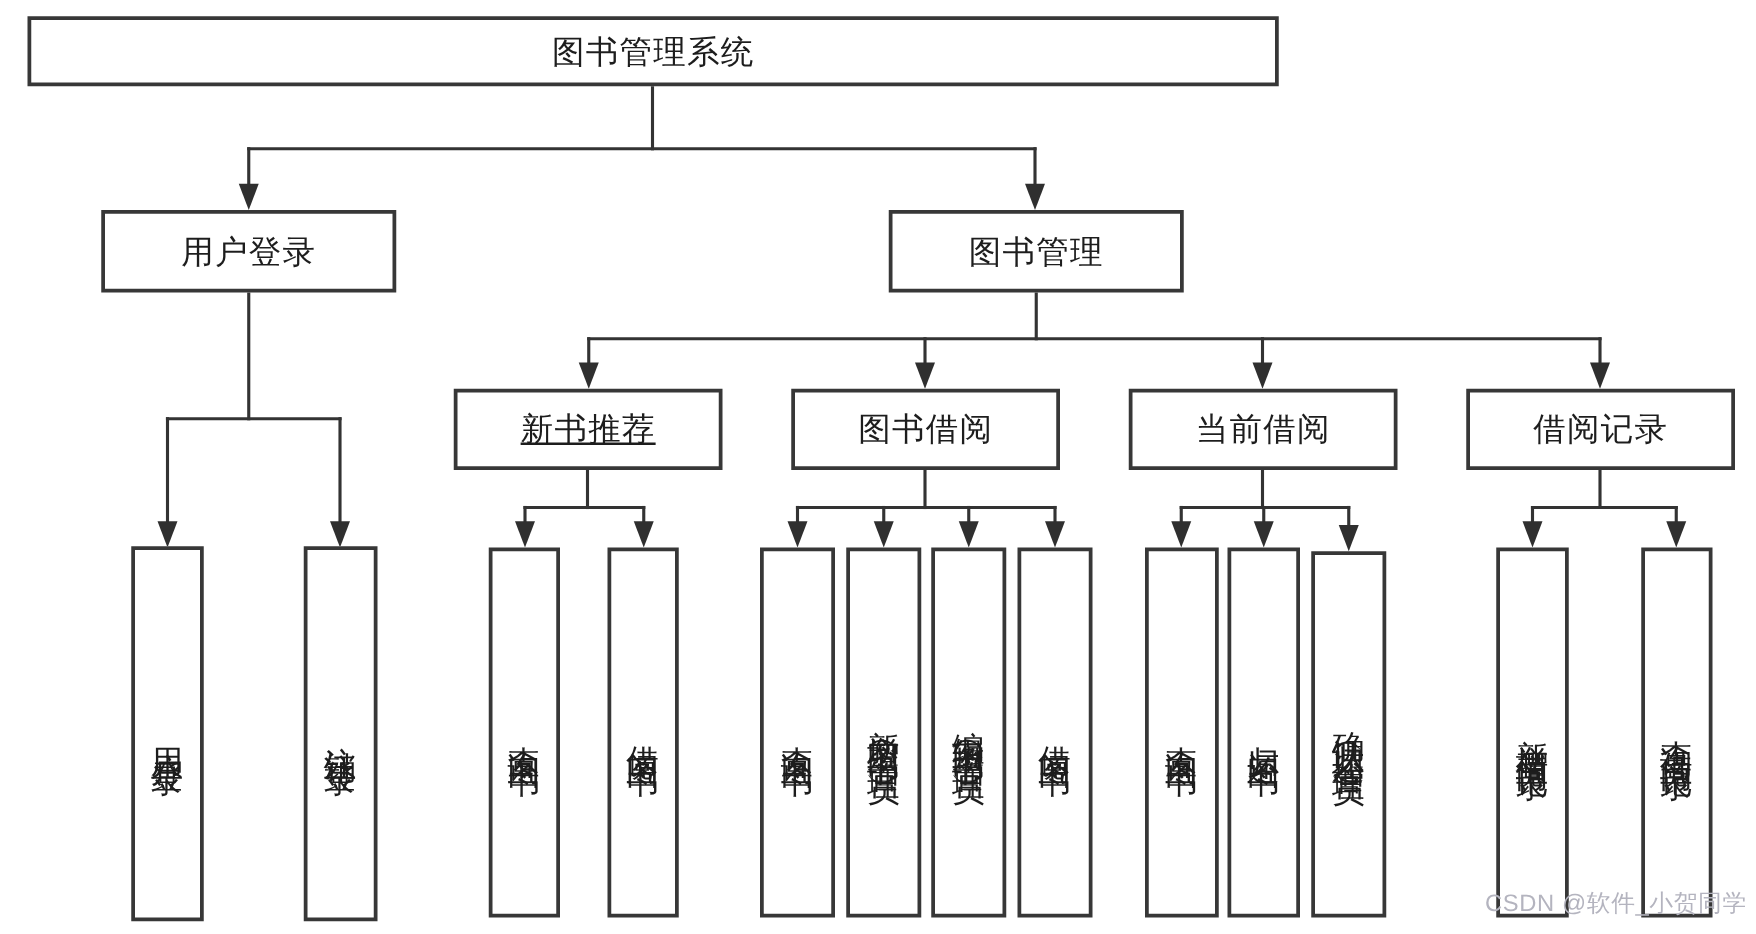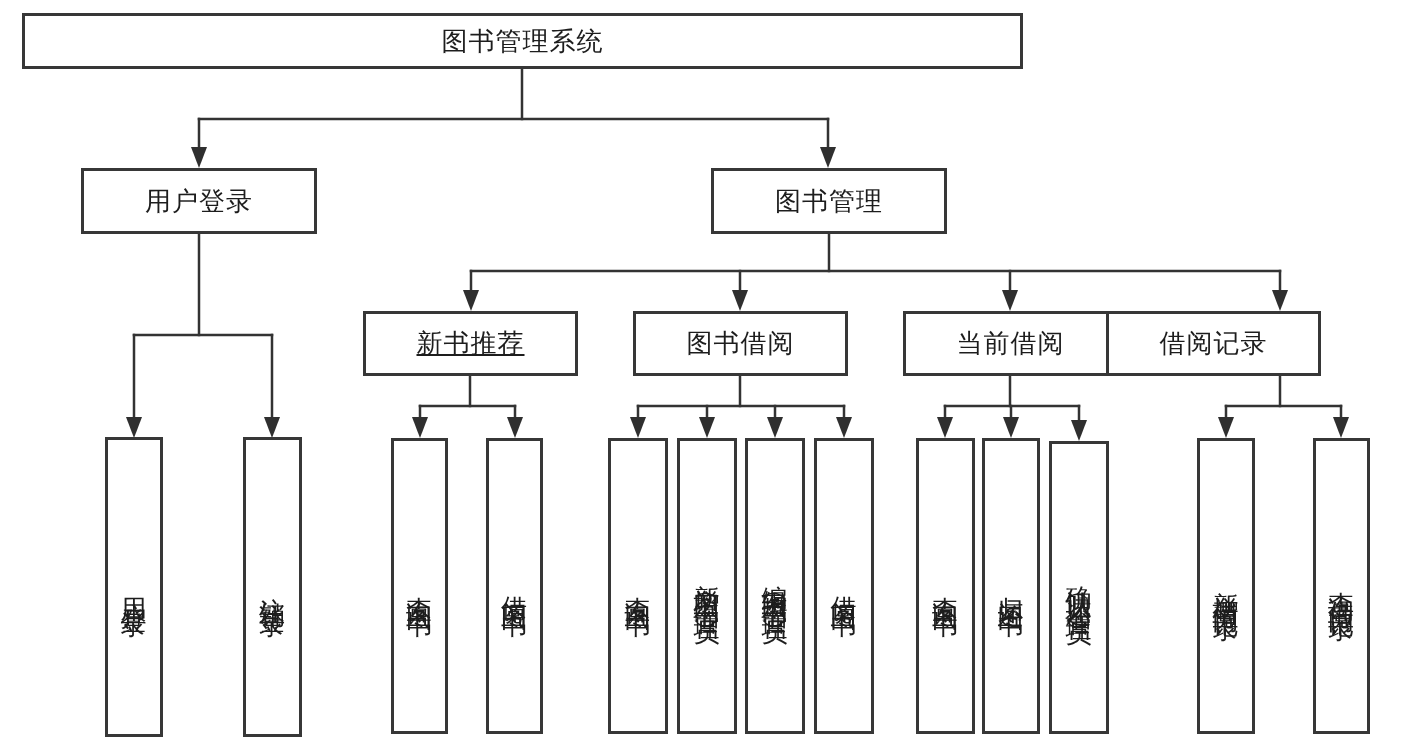--- a/index.html
+++ b/index.html
@@ -19,21 +19,21 @@
     writing-mode:vertical-rl;text-orientation:mixed;
     font-size:26px;letter-spacing:5px;line-height:1;white-space:nowrap;
   }
   
   .n-root{left:22px;top:13px;width:1001px;height:56px;}
   .n-user-login{left:81px;top:168px;width:236px;height:66px;}
   .n-book-mgmt{left:711px;top:168px;width:236px;height:66px;}
   .n-l3-rec{left:363px;top:311px;width:215px;height:65px;text-decoration:underline;}
   .n-l3-borrow{left:633px;top:311px;width:215px;height:65px;}
   .n-l3-current{left:903px;top:311px;width:215px;height:65px;}
-  .n-l3-record{left:1106px;top:311px;width:215px;height:65px;}
+  .n-l3-record{left:1173px;top:311px;width:215px;height:65px;}
   .g1c1{left:105px;width:58px;top:437px;height:300px;}
   .g1c2{left:243px;width:59px;top:437px;height:300px;}
   .g2c1{left:391px;width:57px;}
   .g2c2{left:486px;width:57px;}
   .g3c1{left:608px;width:60px;}
   .g3c2{left:677px;width:60px;}
   .g3c3{left:745px;width:60px;}
   .g3c4{left:814px;width:60px;}
   .g4c1{left:916px;width:59px;}
   .g4c2{left:982px;width:58px;}
@@ -177,14 +177,15 @@
     <span class="vtext">确认归还（管理员）</span>
   </div>
 
   <div class="box leaf g5c1">
     <span class="vtext">新增借阅记录</span>
   </div>
   <div class="box leaf g5c2">
     <span class="vtext">查询借阅记录</span>
   </div>
 
+  <div class="watermark">CSDN @软件_小贺同学</div>
 
 </div>
 
 </body></html>

